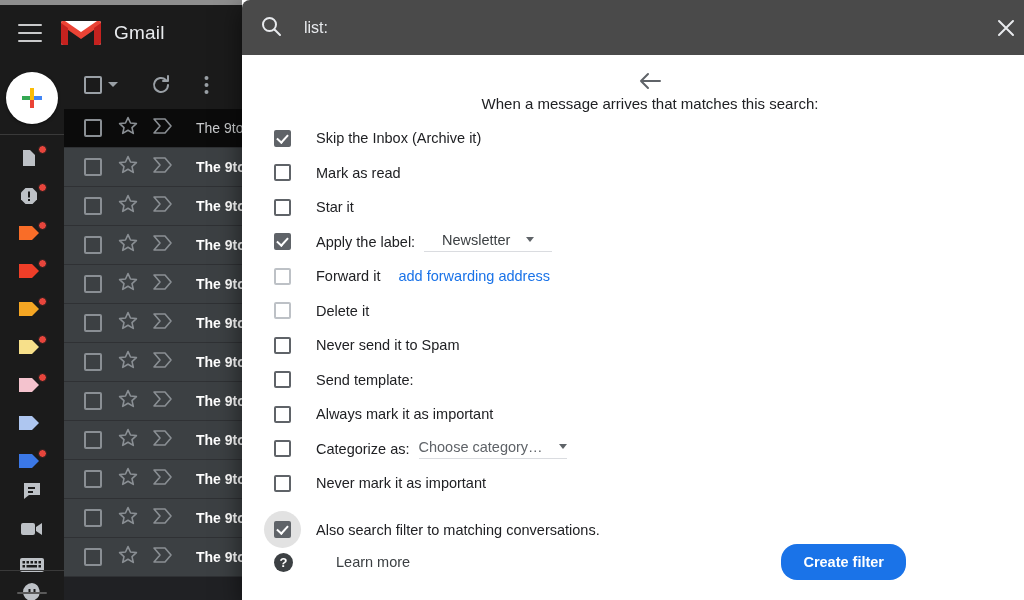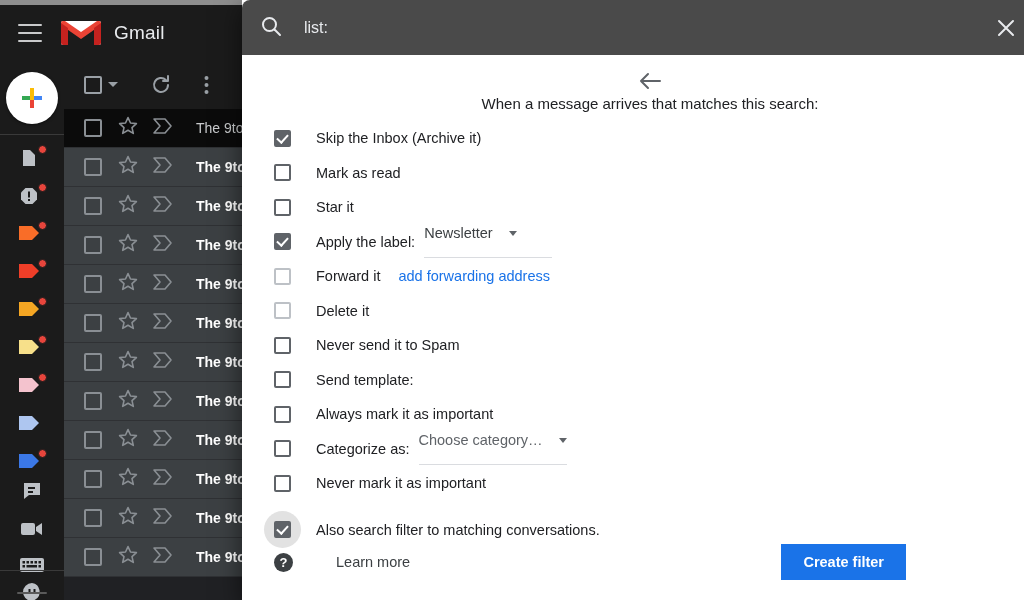--- a/index.html
+++ b/index.html
@@ -218,22 +218,22 @@
   }
   .cb-wrap { position: relative; display: flex; align-items: center; flex: none; z-index: 0;}
   .opt-label {
     margin-left: 25px; color: #202124; font-size: 14.5px;
     white-space: nowrap;
   }
   .select-inline {
     margin-left: 9px;
     min-width: 128px;
     border-bottom: 1px solid #dadce0;
-    display: flex; align-items: center; justify-content: flex-start;
-    padding-bottom: 16px;
+    display: flex; align-items: center; justify-content: center;
+    padding-bottom: 3px;
     cursor: pointer;
   }
   .select-inline .sv { color: #3c4043; font-size: 14.5px; white-space: nowrap; }
   .select-inline .sv.placeholder { color: #5f6368; }
   .sel-caret {
     width: 0; height: 0; margin-left: 16px;
     border-left: 4.5px solid transparent; border-right: 4.5px solid transparent;
     border-top: 5px solid #5f6368;
   }
   .link-inline {
@@ -255,21 +255,21 @@
     width: 19px; height: 19px; border-radius: 50%;
     background: #3c4043; color: #fff;
     font-size: 13px; font-weight: bold;
     display: flex; align-items: center; justify-content: center;
     flex: none;
   }
   .learn-text { margin-left: 43px; color: #3c4043; font-size: 14.5px; }
   .create-btn {
     position: absolute; right: 32px; top: 50%; transform: translateY(-50%);
     background: #1a73e8; color: #fff;
-    border: none; border-radius: 0;
+    border: none; border-radius: 16px;
     padding: 0 22px; height: 36px;
     font-size: 14.5px; font-weight: bold;
     font-family: "Liberation Sans", sans-serif;
     cursor: pointer;
   }
 </style>
 </head>
 <body>
 
 <div class="chrome-strip"></div>

